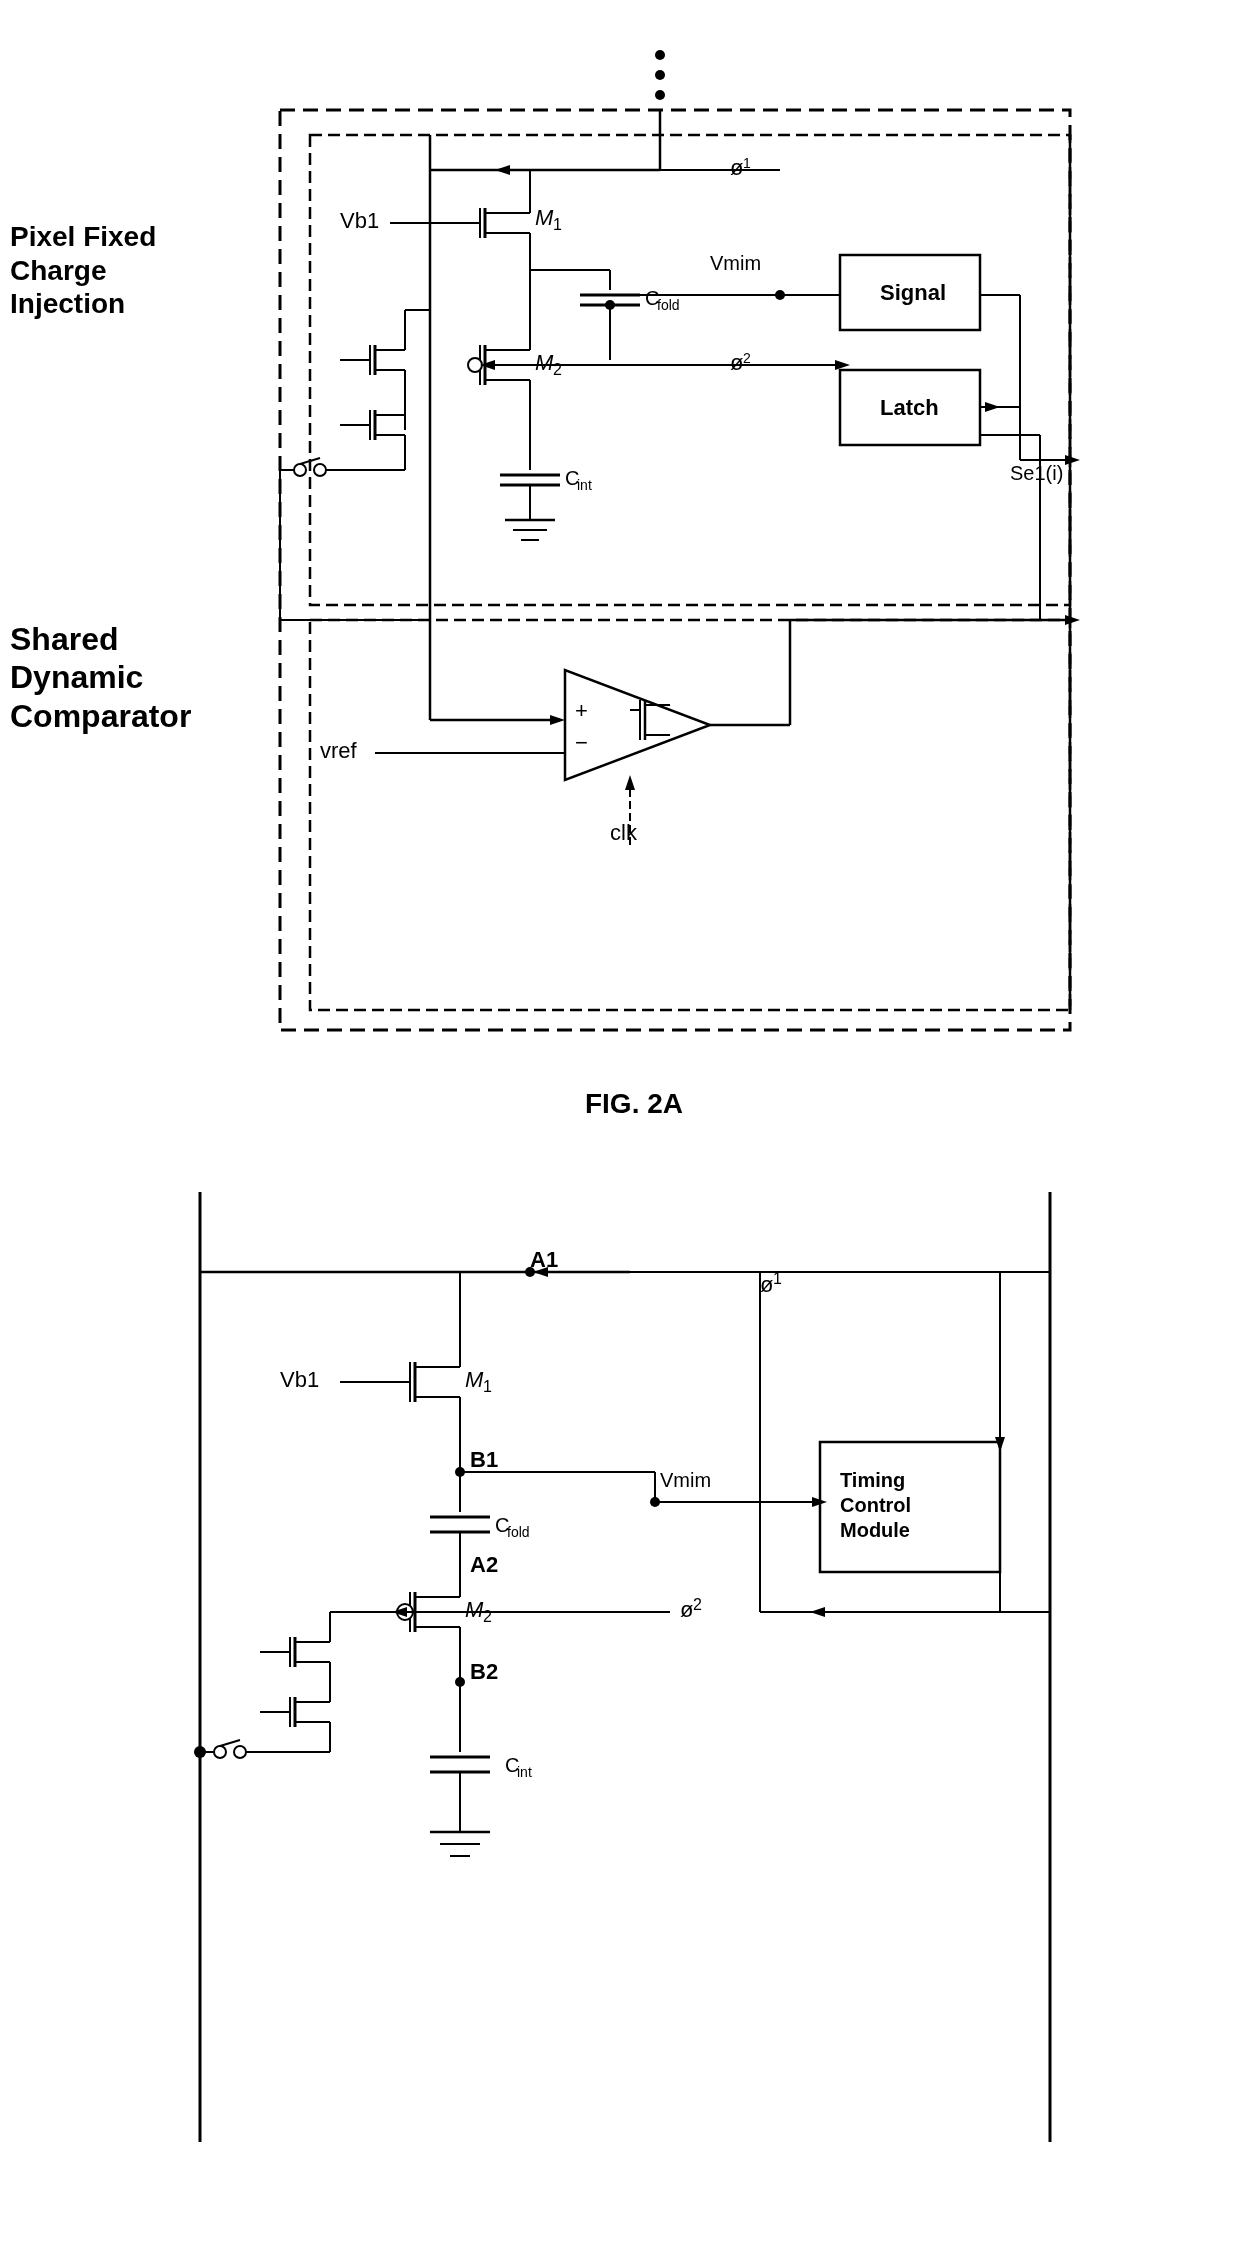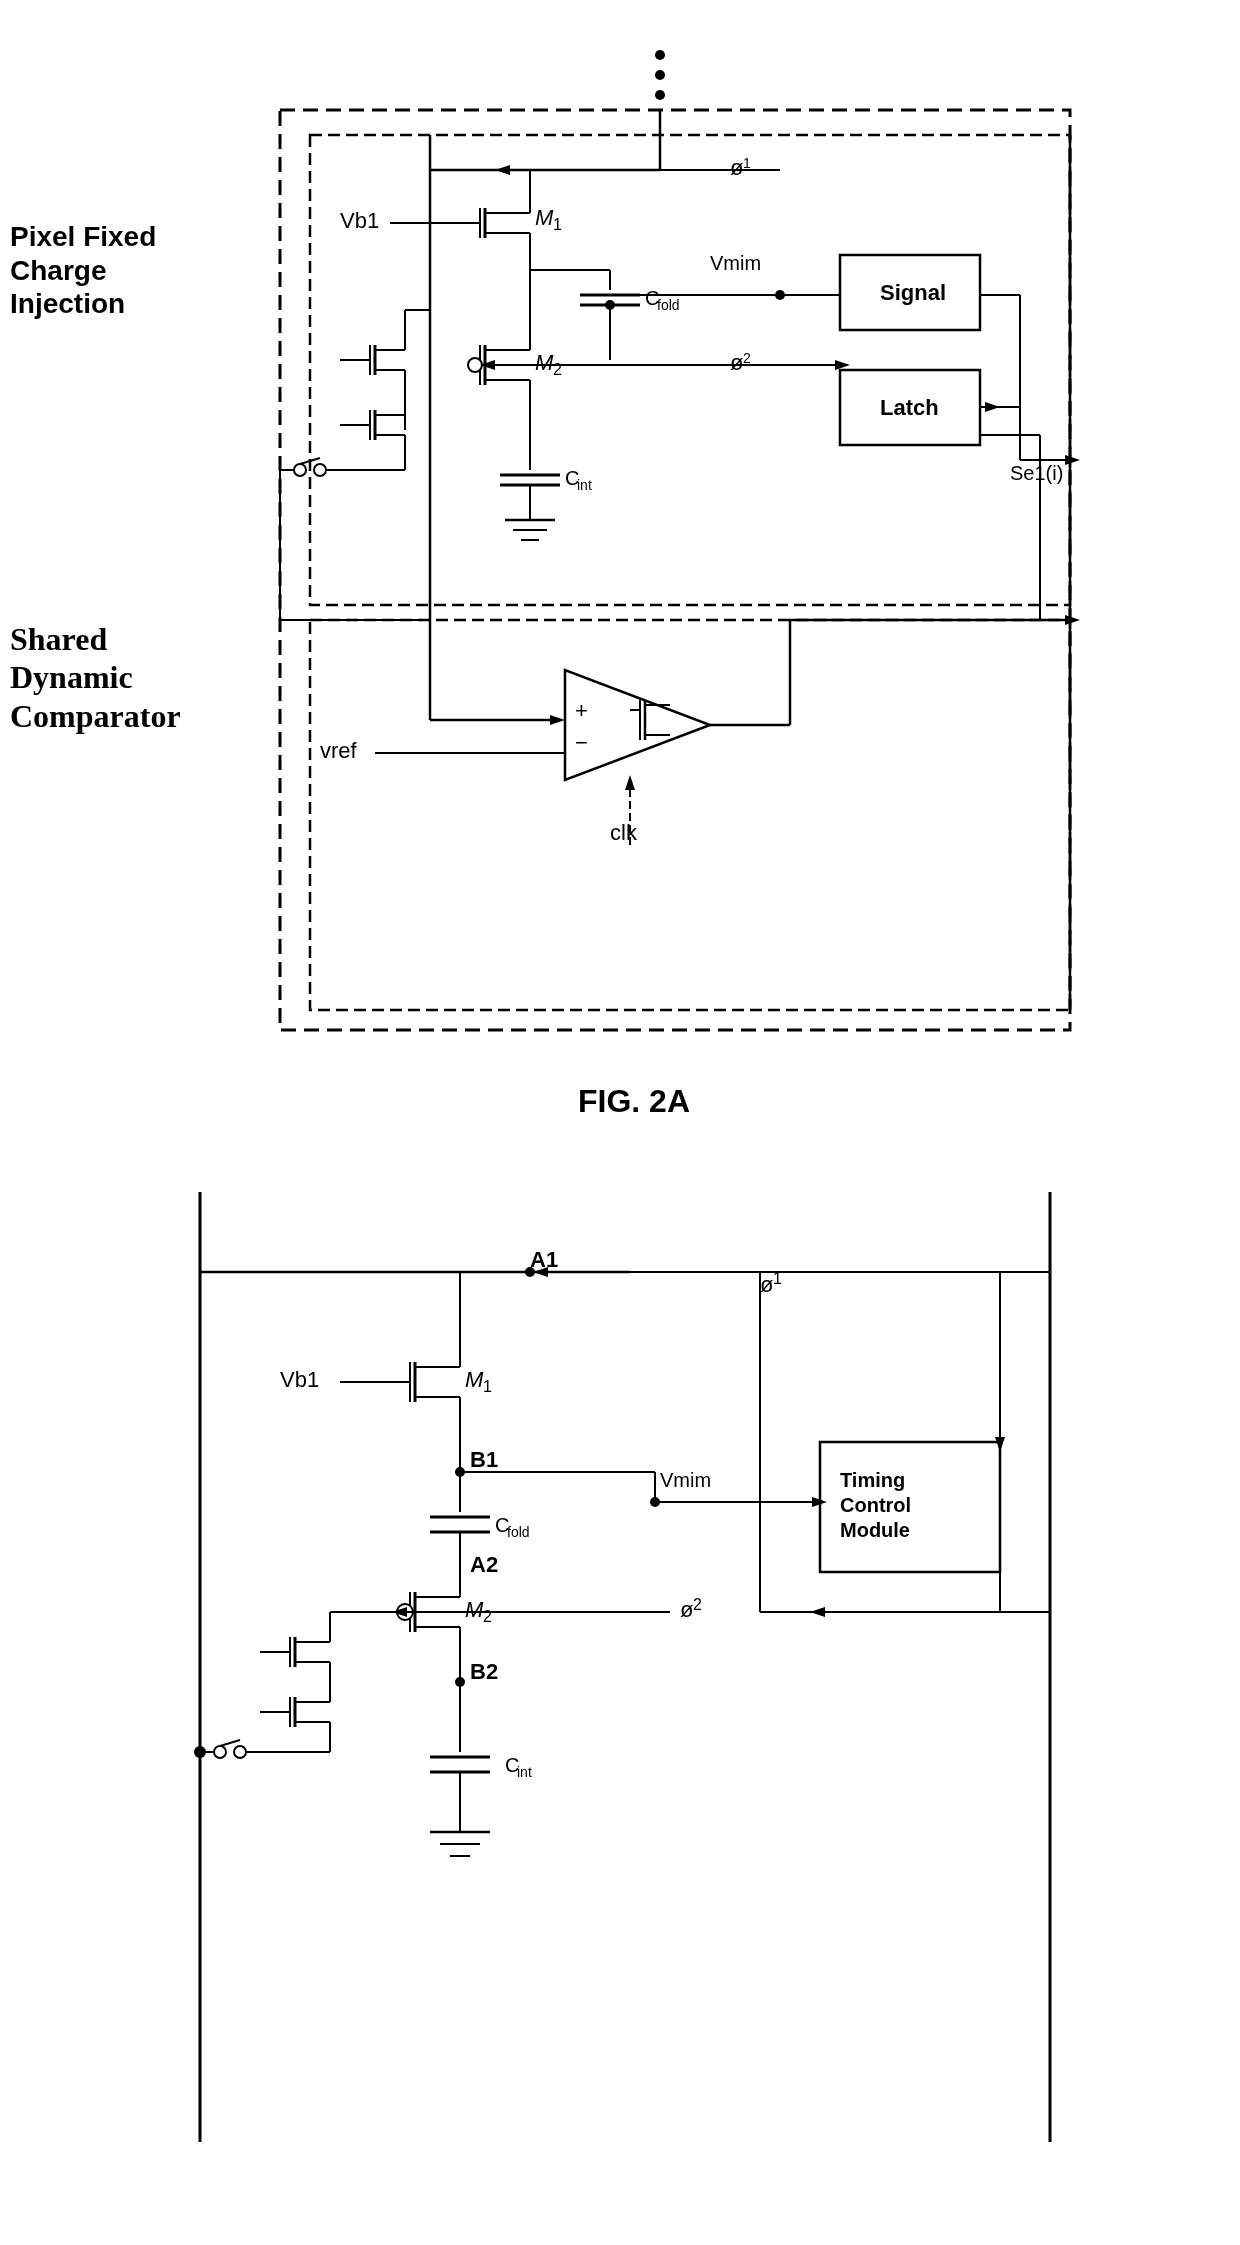--- a/index.html
+++ b/index.html
@@ -73,40 +73,40 @@
     .fig2b-diagram {
       position: absolute;
       left: 100px;
       top: 32px;
       width: 1050px;
       height: 950px;
     }
 
     .fig-caption {
       text-align: center;
-      font-size: 32px;
+      font-size: 28px;
       font-weight: bold;
       margin-top: 10px;
       margin-left: 28px;
     }
 
     svg text {
       font-family: Arial, sans-serif;
     }
   </style>
 </head>
 <body>
 
 <div class="page-container">
 
   <div class="fig2a-section">
 
     <div class="fig2a-label-area">
       <div class="label-pixel" style="white-space:pre-line;">Pixel Fixed<br>Charge Injection</div>
-      <div class="label-shared" style="white-space:pre-line;font-family:Liberation Serif, serif;">Shared Dynamic<br>Comparator</div>
+      <div class="label-shared" style="white-space:pre-line;">Shared Dynamic<br>Comparator</div>
     </div>
 
     <div class="fig2a-diagram">
       <svg width="880" height="1050" viewBox="0 0 880 1050" xmlns="http://www.w3.org/2000/svg">
 
         <circle cx="440" cy="15" r="5" fill="black"></circle>
         <circle cx="440" cy="35" r="5" fill="black"></circle>
         <circle cx="440" cy="55" r="5" fill="black"></circle>
 
         <rect x="60" y="70" width="790" height="920" fill="none" stroke="black" stroke-width="3" stroke-dasharray="15,8"></rect>

